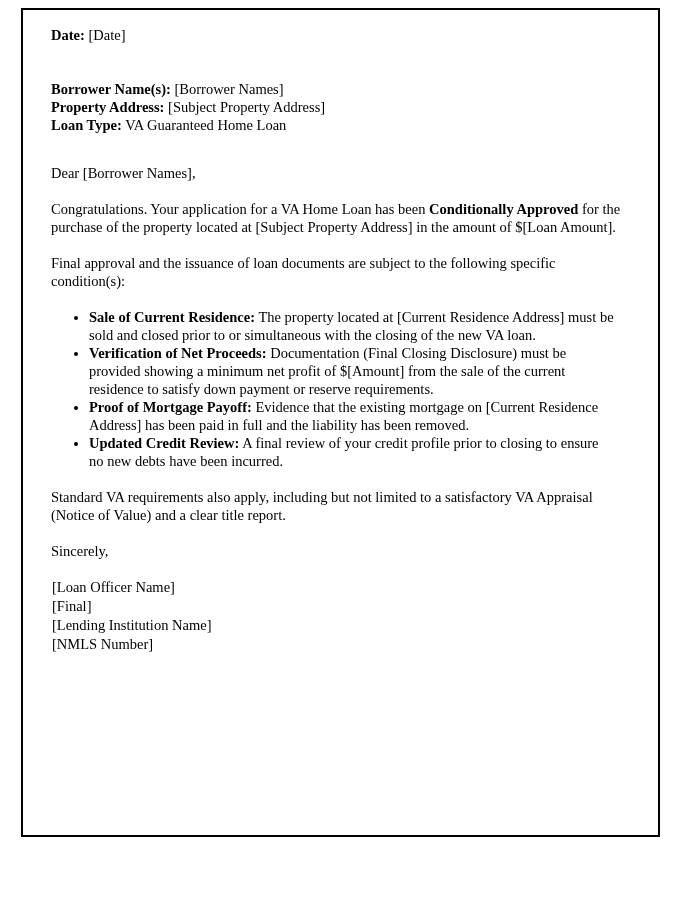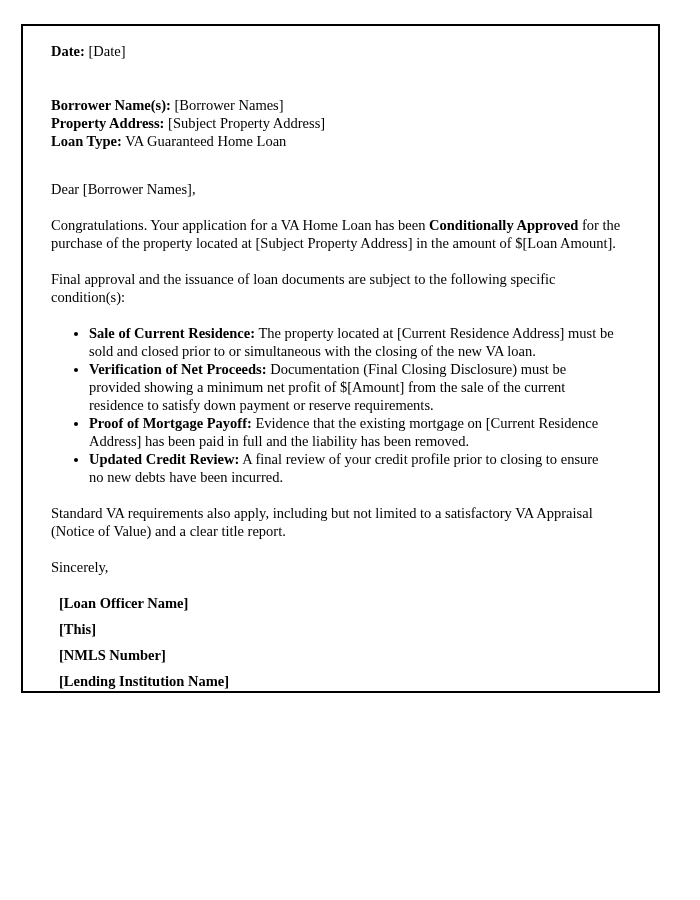--- a/index.html
+++ b/index.html
@@ -8,40 +8,40 @@
     width: 700px;
     height: 900px;
     background: #ffffff;
     color: #000000;
     font-family: "Liberation Serif", "DejaVu Serif", serif;
     position: relative;
   }
   .letter {
     position: absolute;
     left: 21px;
-    top: 24px;
+    top: 8px;
     width: 639px;
-    height: 669px;
+    height: 829px;
     border: 2px solid #000000;
     padding: 16px 28px 20px 28px;
     font-size: 14.5px;
     line-height: 18px;
     overflow: hidden;
   }
   p { margin: 0 0 18px 0; }
   p.date-line { margin-bottom: 36px; }
   .tight p { margin: 0; }
   .header-block { margin-bottom: 30px; }
   ul.conditions {
     margin: 0 16px 18px 0;
     padding-left: 38px;
     list-style-type: disc;
   }
   ul.conditions li { margin: 0; }
-  .signature-block p { margin: 8px; font-weight: bold; }
+  .signature-block p { margin: 1px; }
   strong { font-weight: bold; }
 </style>
 </head>
 <body>
 
 <div class="letter">
 
   <p class="date-line"><strong>Date:</strong><span> [Date]</span></p>
 
   <div class="tight header-block">
@@ -63,18 +63,18 @@
     <li><strong>Updated Credit Review:</strong><span> A final review of your credit profile prior to closing to ensure no new debts have been incurred.</span></li>
   </ul>
 
   <p>Standard VA requirements also apply, including but not limited to a satisfactory VA Appraisal (Notice of Value) and a clear title report.</p>
 
 
   <p>Sincerely,</p>
 
   <div class="signature-block">
     <p>[Loan Officer Name]</p>
-    <p>[This]</p>
+    <p>[Final]</p>
+    <p>[Lending Institution Name]</p>
     <p>[NMLS Number]</p>
-    <p>[Lending Institution Name]</p>
   </div>
 
 </div>
 
 </body></html>

